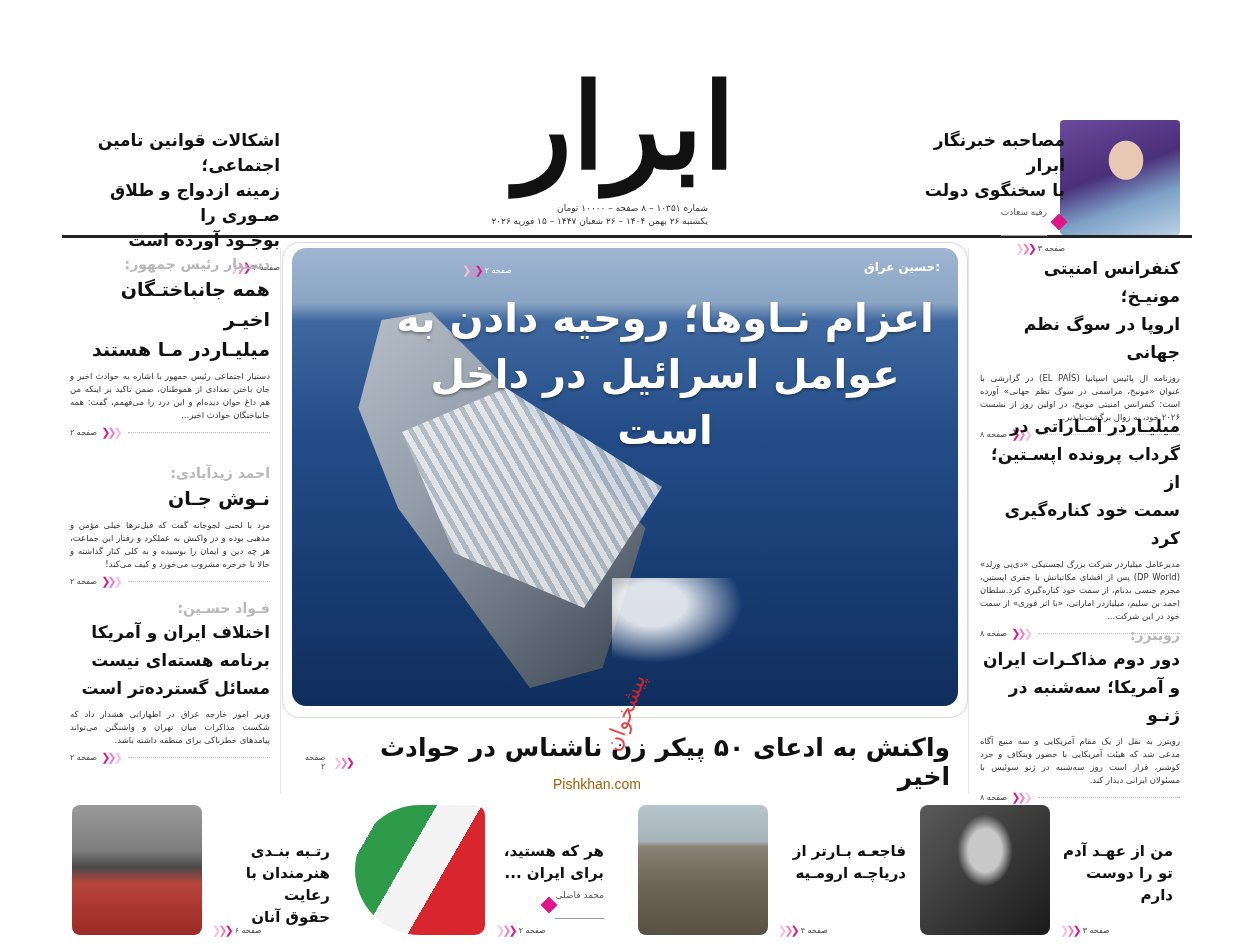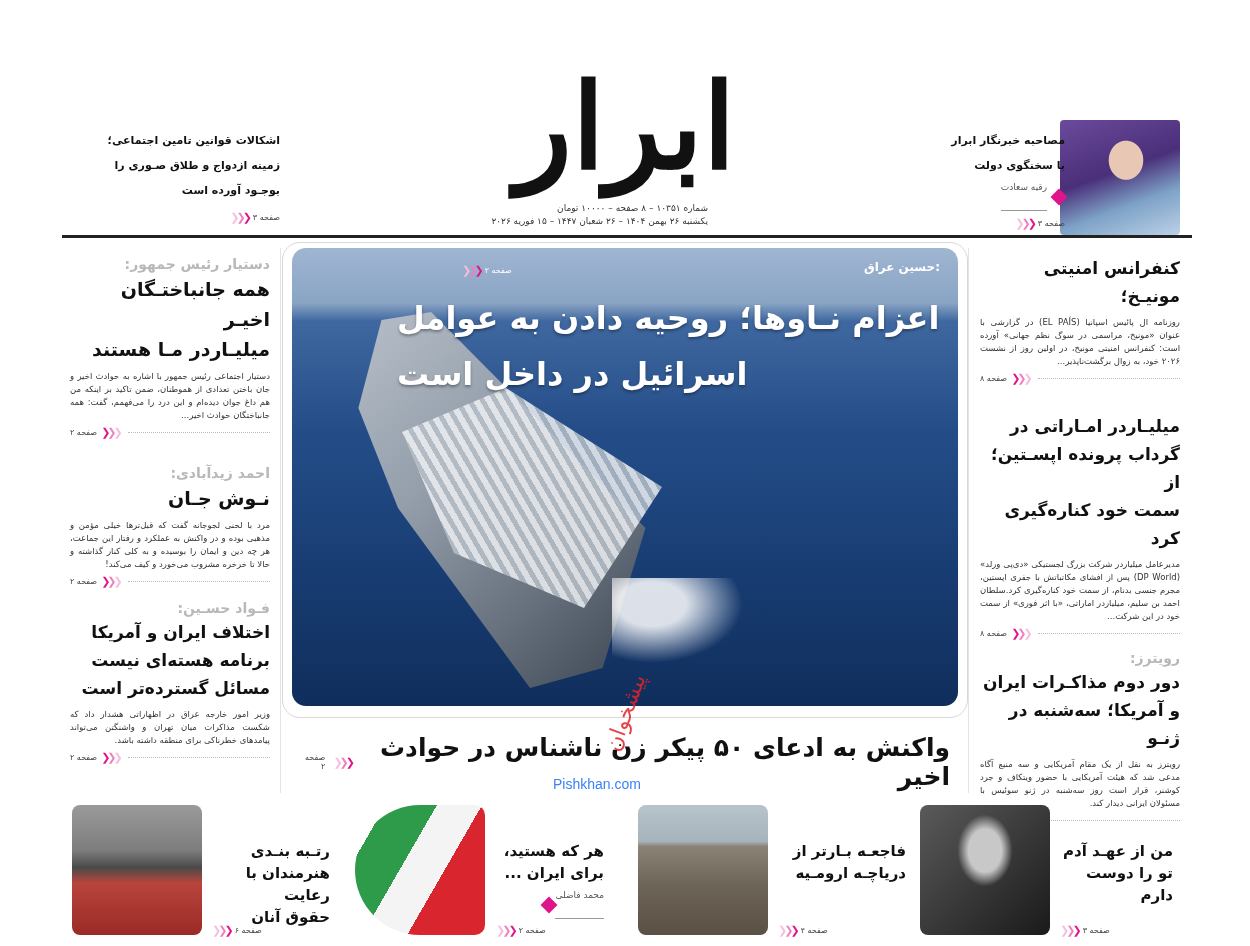--- a/index.html
+++ b/index.html
@@ -7,21 +7,21 @@
   body { font-family: "DejaVu Sans", sans-serif; color: #1a1a1a; position: relative; }
   .rtl { direction: rtl; text-align: right; }
   .abs { position: absolute; }
 
   
   .logo { left: 515px; top: 62px; width: 210px; height: 150px; font-family: "DejaVu Serif", serif; font-weight: bold; font-size: 118px; line-height: 130px; text-align: center; color: #111; letter-spacing: -2px; }
   .issue-line { left: 468px; width: 240px; font-size: 9px; color: #333; direction: rtl; text-align: right; }
   .rule { left: 62px; top: 235px; width: 1130px; height: 3px; background: #222; }
 
   .promo-photo { left: 1060px; top: 120px; width: 120px; height: 115px; border-radius: 4px; overflow: hidden; background: radial-gradient(ellipse at 55% 35%, #e8c8b4 0 18%, transparent 19%), linear-gradient(160deg,#6b4a9b 0%,#4a2f7a 45%,#7da2c7 70%,#bcd1e6 100%); }
-  .promo-title { font-weight: bold; font-size: 11px; line-height: 25px; color: #111; }
+  .promo-title { font-weight: bold; font-size: 17px; line-height: 25px; color: #111; }
   .author-line { font-size: 9px; color: #555; border-bottom: 1px solid #999; padding-bottom: 18px; }
   .diamond { width: 12px; height: 12px; background: #e0148a; transform: rotate(45deg); display: inline-block; }
 
   .page-ref { font-size: 8px; color: #444; display: flex; align-items: center; gap: 4px; direction: rtl; }
   .chev { color: #e0148a; font-weight: bold; font-size: 11px; letter-spacing: -3px; }
   .chev .l2 { color: #f07fbf; }
   .chev .l3 { color: #f7bde0; }
   .dots { flex: 1; border-bottom: 1px dotted #bbb; height: 1px; margin-left: 4px; }
 
   
@@ -42,25 +42,25 @@
     background: linear-gradient(135deg, #c7ccd2 0%, #9ea6ae 40%, #6e7680 70%, #3a424a 100%);
     clip-path: polygon(15% 8%, 30% 6%, 95% 60%, 82% 95%, 60% 100%, 20% 55%, 8% 30%); opacity: .92; }
   .deck { position: absolute; left: 110px; top: 140px; width: 260px; height: 220px;
     background: repeating-linear-gradient(60deg, #eef1f4 0 6px, #b8c0c8 6px 11px);
     clip-path: polygon(0 20%, 40% 0, 100% 45%, 70% 100%, 20% 75%); opacity: .85; }
   .wake { position: absolute; left: 320px; top: 330px; width: 200px; height: 130px;
     background: radial-gradient(ellipse at 20% 20%, rgba(255,255,255,.85) 0 15%, transparent 40%); }
   .hero-kicker { right: 18px; top: 12px; font-weight: bold; font-size: 12px; color: #fff; }
   .hero-ref { left: 170px; top: 16px; }
   .hero-ref .page-ref { color: #fff; }
-  .hero-title { right: 1px; top: 42px; width: 560px; font-weight: bold; font-size: 32px; line-height: 56px; color: #fff; text-shadow: 0 2px 3px rgba(0,0,0,.35); direction: rtl; text-align: left; }
+  .hero-title { right: 13px; top: 42px; width: 560px; font-weight: bold; font-size: 40px; line-height: 56px; color: #fff; text-shadow: 0 2px 3px rgba(0,0,0,.35); direction: rtl; text-align: center; }
 
   .sub-headline { left: 300px; top: 733px; width: 650px; display: flex; align-items: center; gap: 8px; direction: rtl; }
   .sub-headline .t { font-weight: bold; font-size: 25px; color: #111; }
-  .watermark { left: 553px; top: 776px; font-size: 14px; color: #3b82f6; font-family: "Liberation Sans", sans-serif; }
+  .watermark { left: 553px; top: 776px; font-size: 14px; color: #a16207; font-family: "Liberation Sans", sans-serif; }
   .watermark-fa { left: 585px; top: 700px; font-size: 22px; color: #e2232a; font-family: "DejaVu Serif", serif; transform: rotate(-70deg); opacity: .85; }
 
   
   .thumb { border-radius: 8px; overflow: hidden; }
   .bt-title { font-weight: bold; font-size: 15px; line-height: 22px; color: #111; direction: rtl; text-align: right; }
 </style>
 </head>
 <body>
 
 <div class="abs logo">ابرار</div>
@@ -125,41 +125,42 @@
   <div class="page-ref" style="margin-top:4px;">
     <span class="dots"></span>
     <span class="chev"><span class="l3">❮</span><span class="l2">❮</span>❮</span>
     <span>صفحه ۲</span>
   </div>
 </div>
 
 <div class="abs side-border-right"></div>
 <div class="abs col-item" style="left:980px; top:254px; width:200px;">
   <div class="head-md">کنفرانس امنیتی مونیـخ؛</div>
+  <div class="head-md">اروپا در سوگ نظم جهانی</div>
   <div class="body-sm">روزنامه ال پائیس اسپانیا (EL PAÍS) در گزارشی با عنوان «مونیخ، مراسمی در سوگ نظم جهانی» آورده است: کنفرانس امنیتی مونیخ، در اولین روز از نشست ۲۰۲۶ خود، به زوال برگشت‌ناپذیر...</div>
   <div class="page-ref" style="margin-top:4px;">
     <span class="dots"></span>
     <span class="chev"><span class="l3">❮</span><span class="l2">❮</span>❮</span>
     <span>صفحه ۸</span>
   </div>
 </div>
 
 <div class="abs col-item" style="left:980px; top:412px; width:200px;">
   <div class="head-md">میلیـاردر امـاراتی در</div>
   <div class="head-md">گرداب پرونده اپسـتین؛ از</div>
   <div class="head-md">سمت خود کناره‌گیری کرد</div>
   <div class="body-sm">مدیرعامل میلیاردر شرکت بزرگ لجستیکی «دی‌پی ورلد» (DP World) پس از افشای مکاتباتش با جفری اپستین، مجرم جنسی بدنام، از سمت خود کناره‌گیری کرد.سلطان احمد بن سلیم، میلیاردر اماراتی، «با اثر فوری» از سمت خود در این شرکت...</div>
   <div class="page-ref" style="margin-top:4px;">
     <span class="dots"></span>
     <span class="chev"><span class="l3">❮</span><span class="l2">❮</span>❮</span>
     <span>صفحه ۸</span>
   </div>
 </div>
 
-<div class="abs col-item" style="left:980px; top:648px; width:200px;">
+<div class="abs col-item" style="left:980px; top:625px; width:200px;">
   <div class="kicker">رویترز:</div>
   <div class="head-md">دور دوم مذاکـرات ایران</div>
   <div class="head-md">و آمریکا؛ سه‌شنبه در ژنـو</div>
   <div class="body-sm">رویترز به نقل از یک مقام آمریکایی و سه منبع آگاه مدعی شد که هیئت آمریکایی با حضور ویتکاف و جرد کوشنر، قرار است روز سه‌شنبه در ژنو سوئیس با مسئولان ایرانی دیدار کند.</div>
   <div class="page-ref" style="margin-top:4px;">
     <span class="dots"></span>
     <span class="chev"><span class="l3">❮</span><span class="l2">❮</span>❮</span>
     <span>صفحه ۸</span>
   </div>
 </div>

